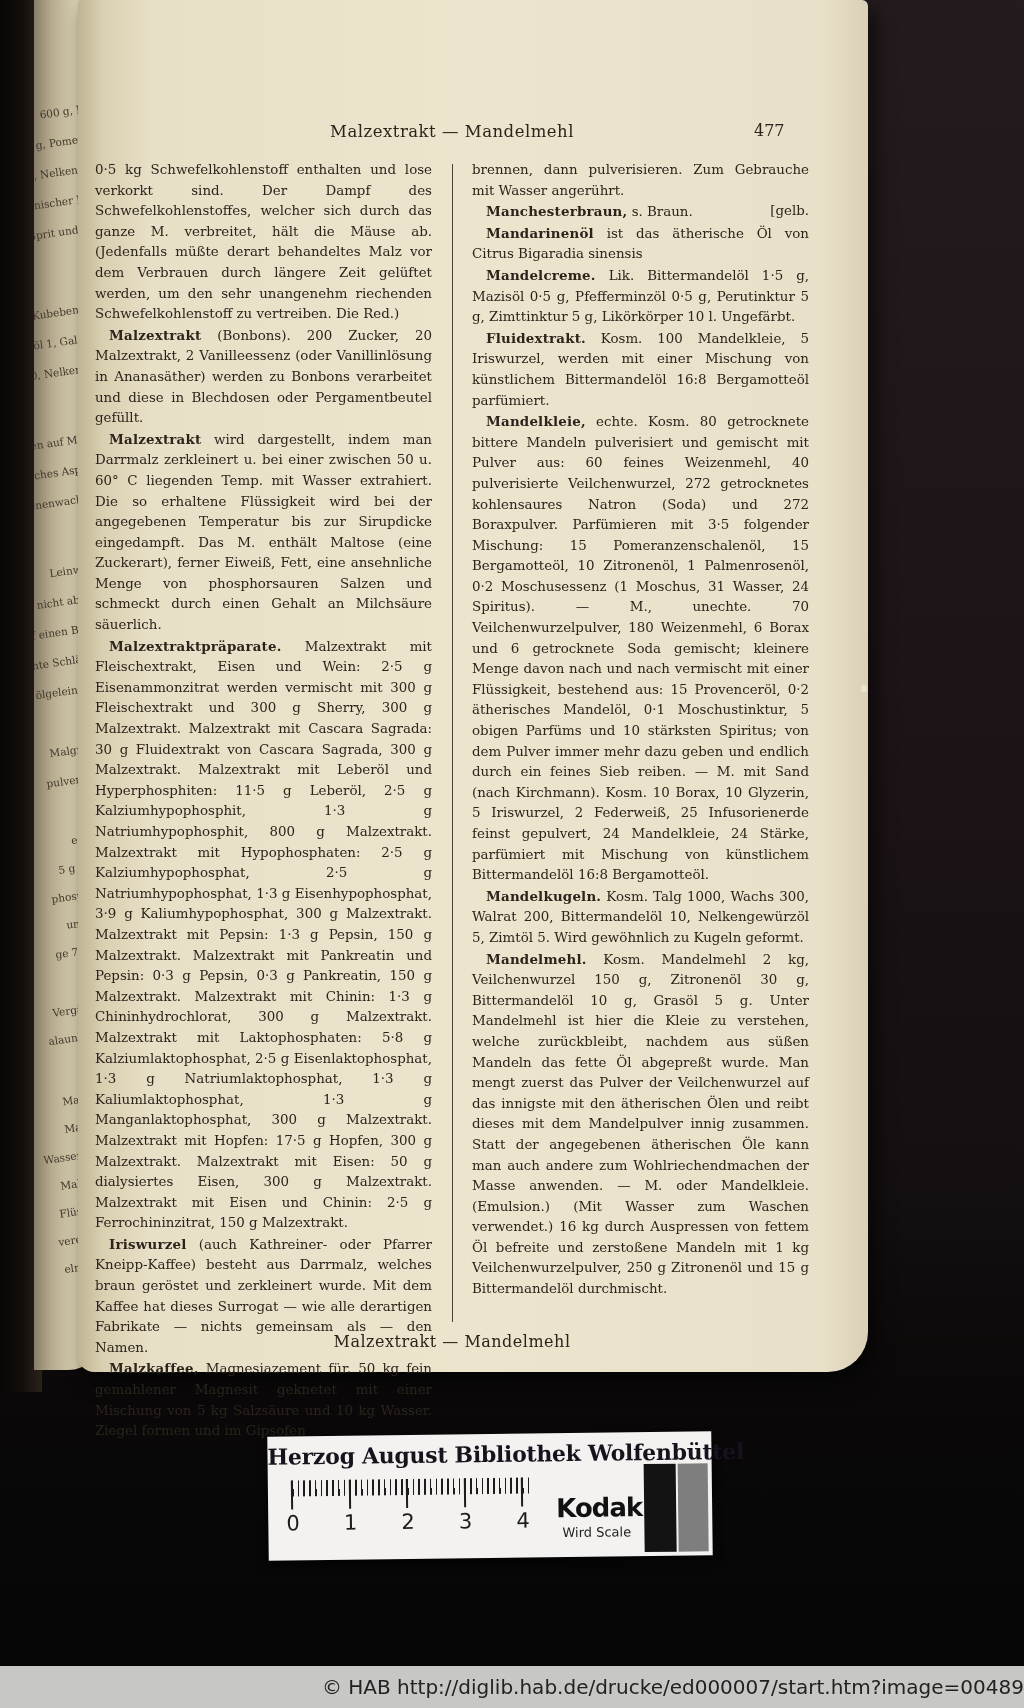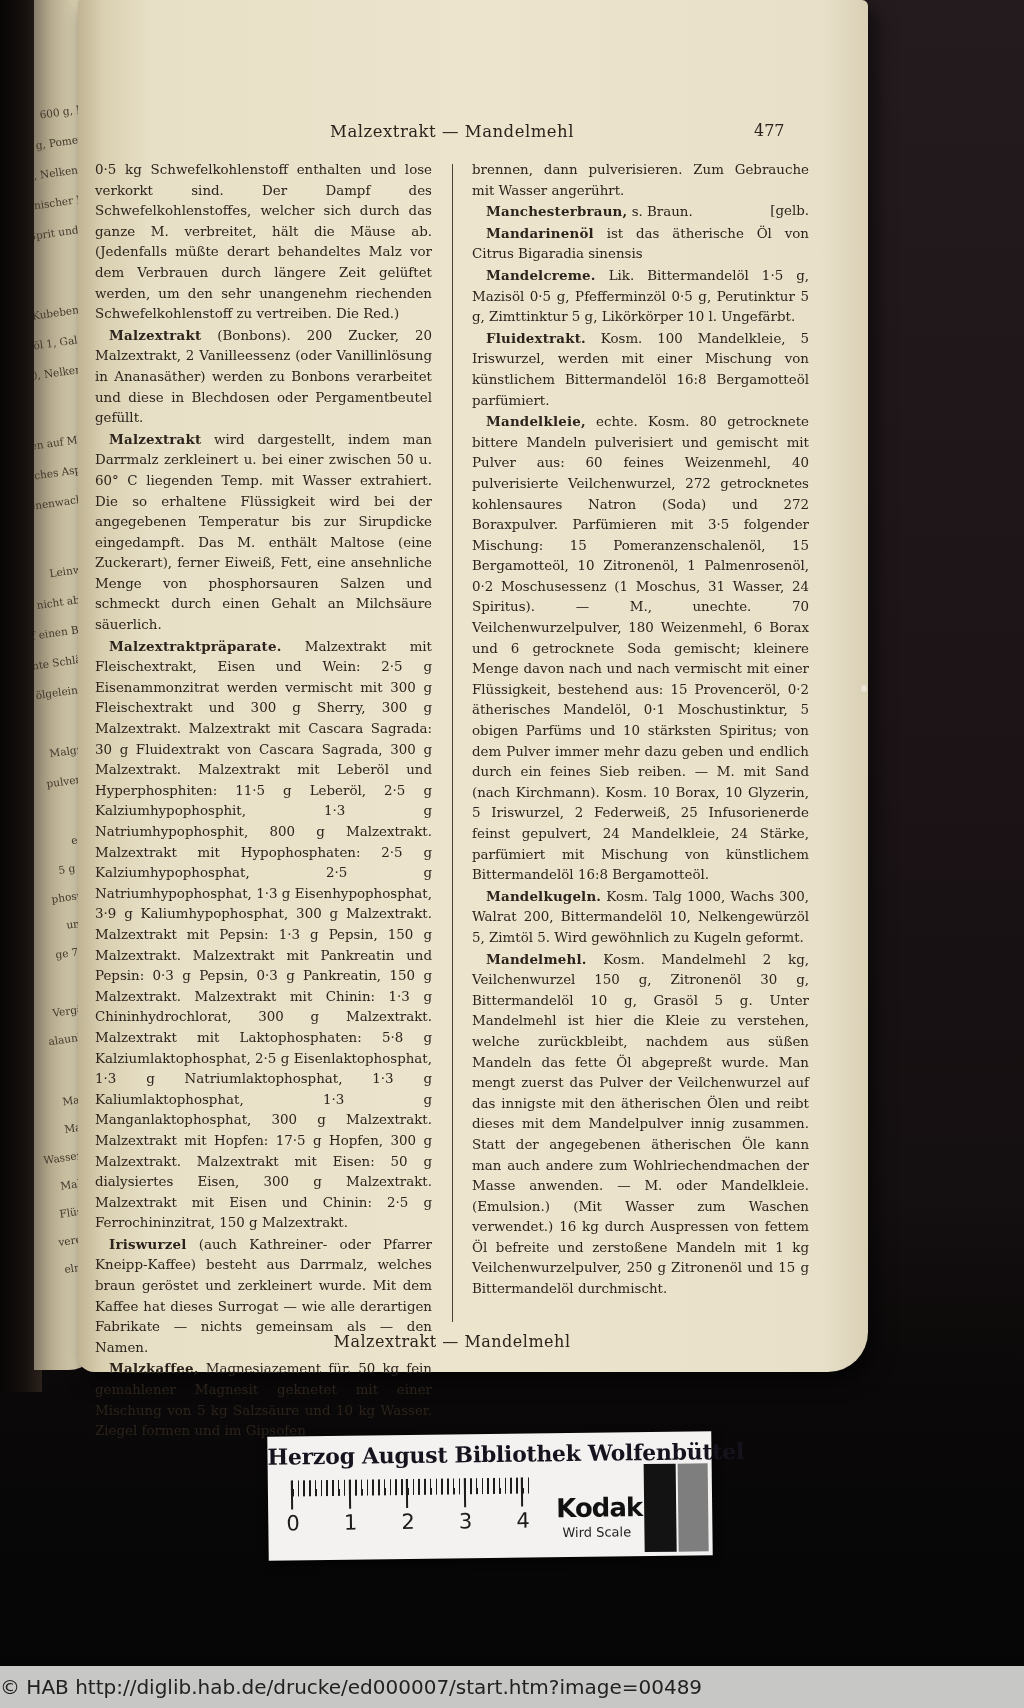--- a/index.html
+++ b/index.html
@@ -51,21 +51,21 @@
   .kodak{position:absolute;left:288px;top:60px;font-family:"DejaVu Sans",sans-serif;
     font-weight:bold;font-size:26px;letter-spacing:-1px;color:#111;}
   .grayscale-label{position:absolute;left:294px;top:92px;font-family:"DejaVu Sans",sans-serif;
     font-size:13px;color:#222;}
   .patch{position:absolute;top:32px;height:88px;}
   .patch-black{left:376px;width:32px;background:#131313;}
   .patch-gray{left:410px;width:30px;background:#7e7e7e;}
   
   .caption-bar{position:absolute;left:0;top:1666px;width:1024px;height:42px;
     background:#c7c7c5;}
-  .caption-text{width:100%;text-align:left;line-height:42px;
+  .caption-text{width:100%;text-align:right;line-height:42px;
     font-family:"DejaVu Sans",sans-serif;font-size:20px;color:#222;}
 </style>
 </head>
 <body>
 
 <div class="photo"></div>
 
 <div class="spine"></div>
 <div class="prev-page">
     <span class="fragment" style="top: 100px;">600 g, Mari</span>

